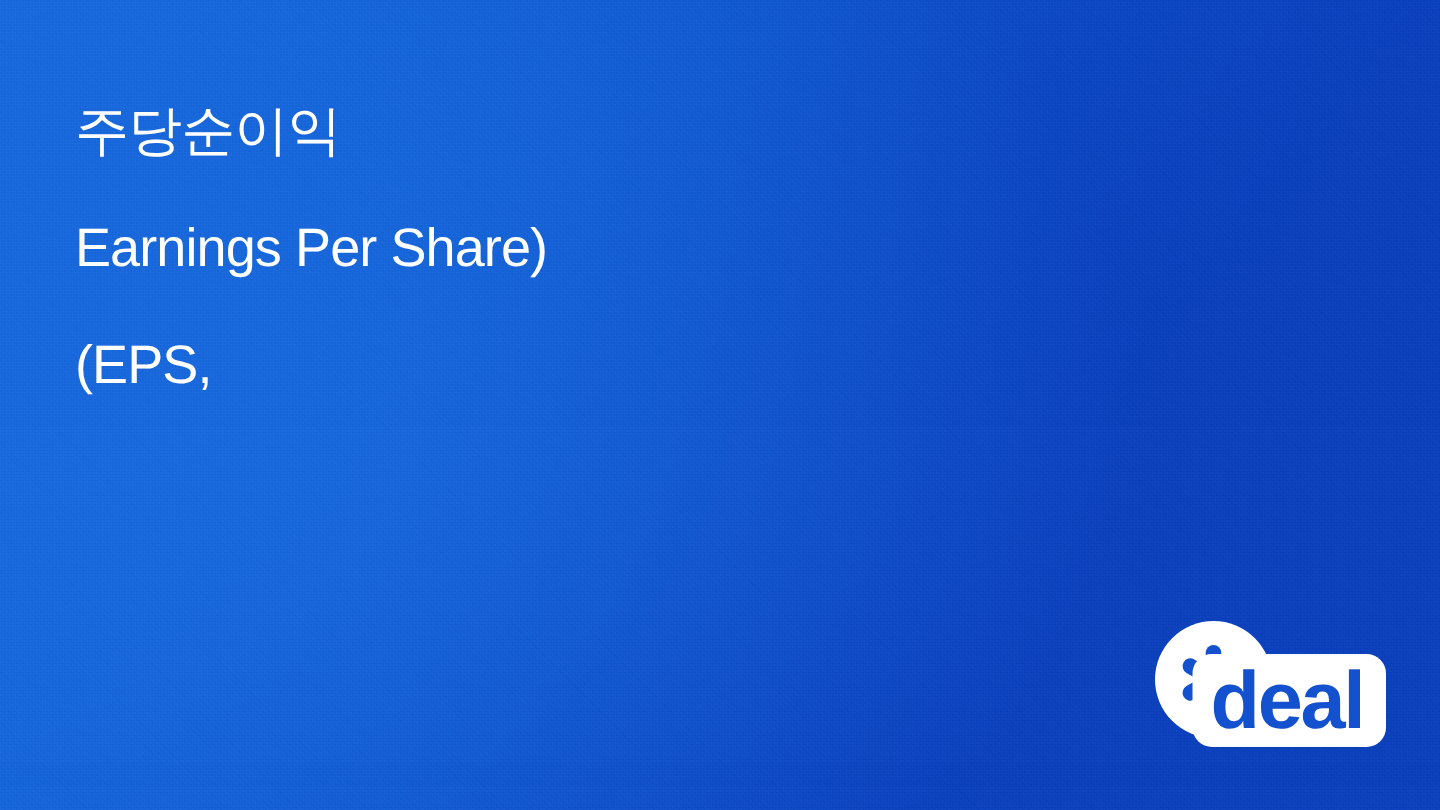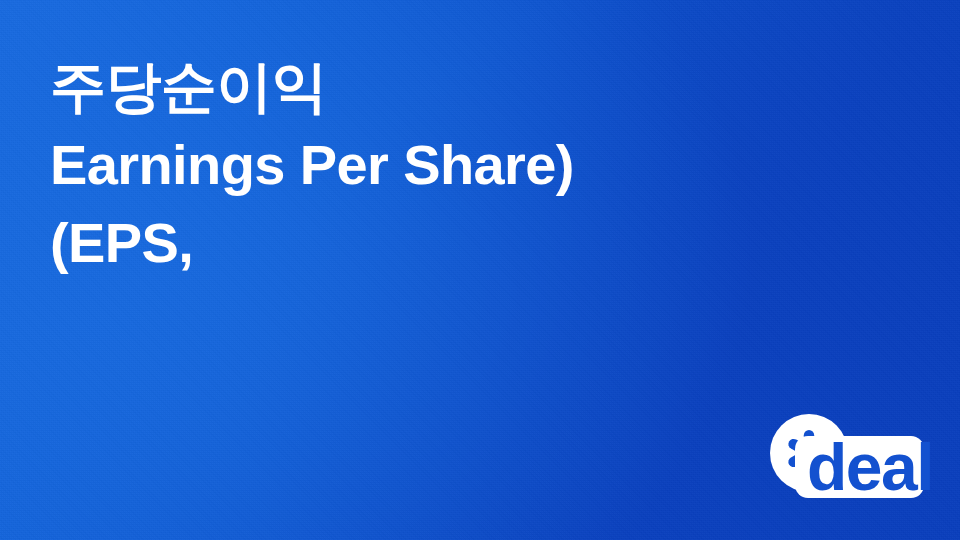--- a/index.html
+++ b/index.html
@@ -41,22 +41,22 @@
     position: absolute;
     left: 50px;
     top: 48px;
     width: 640px;
   }
 
   .title-line {
     display: block;
     color: #ffffff;
     font-family: "Liberation Sans", sans-serif;
-    font-weight: bold;
-    font-size: 56px;
+    font-weight: normal;
+    font-size: 36px;
     line-height: 78px;
     letter-spacing: -0.6px;
     white-space: pre;
   }
 
   
   .logo {
     position: absolute;
     left: 762px;
     top: 412px;
@@ -90,21 +90,21 @@
   }
   .logo-word {
     position: absolute;
     left: 45px;
     top: 25px;
     width: 120px;
     height: 60px;
     color: #1351cf;
     font-family: "Liberation Sans", sans-serif;
     font-weight: bold;
-    font-size: 66px;
+    font-size: 54px;
     line-height: 60px;
     letter-spacing: -1.5px;
   }
 </style>
 </head>
 <body>
 
 <div class="slide">
 
   <div class="grain"></div>

